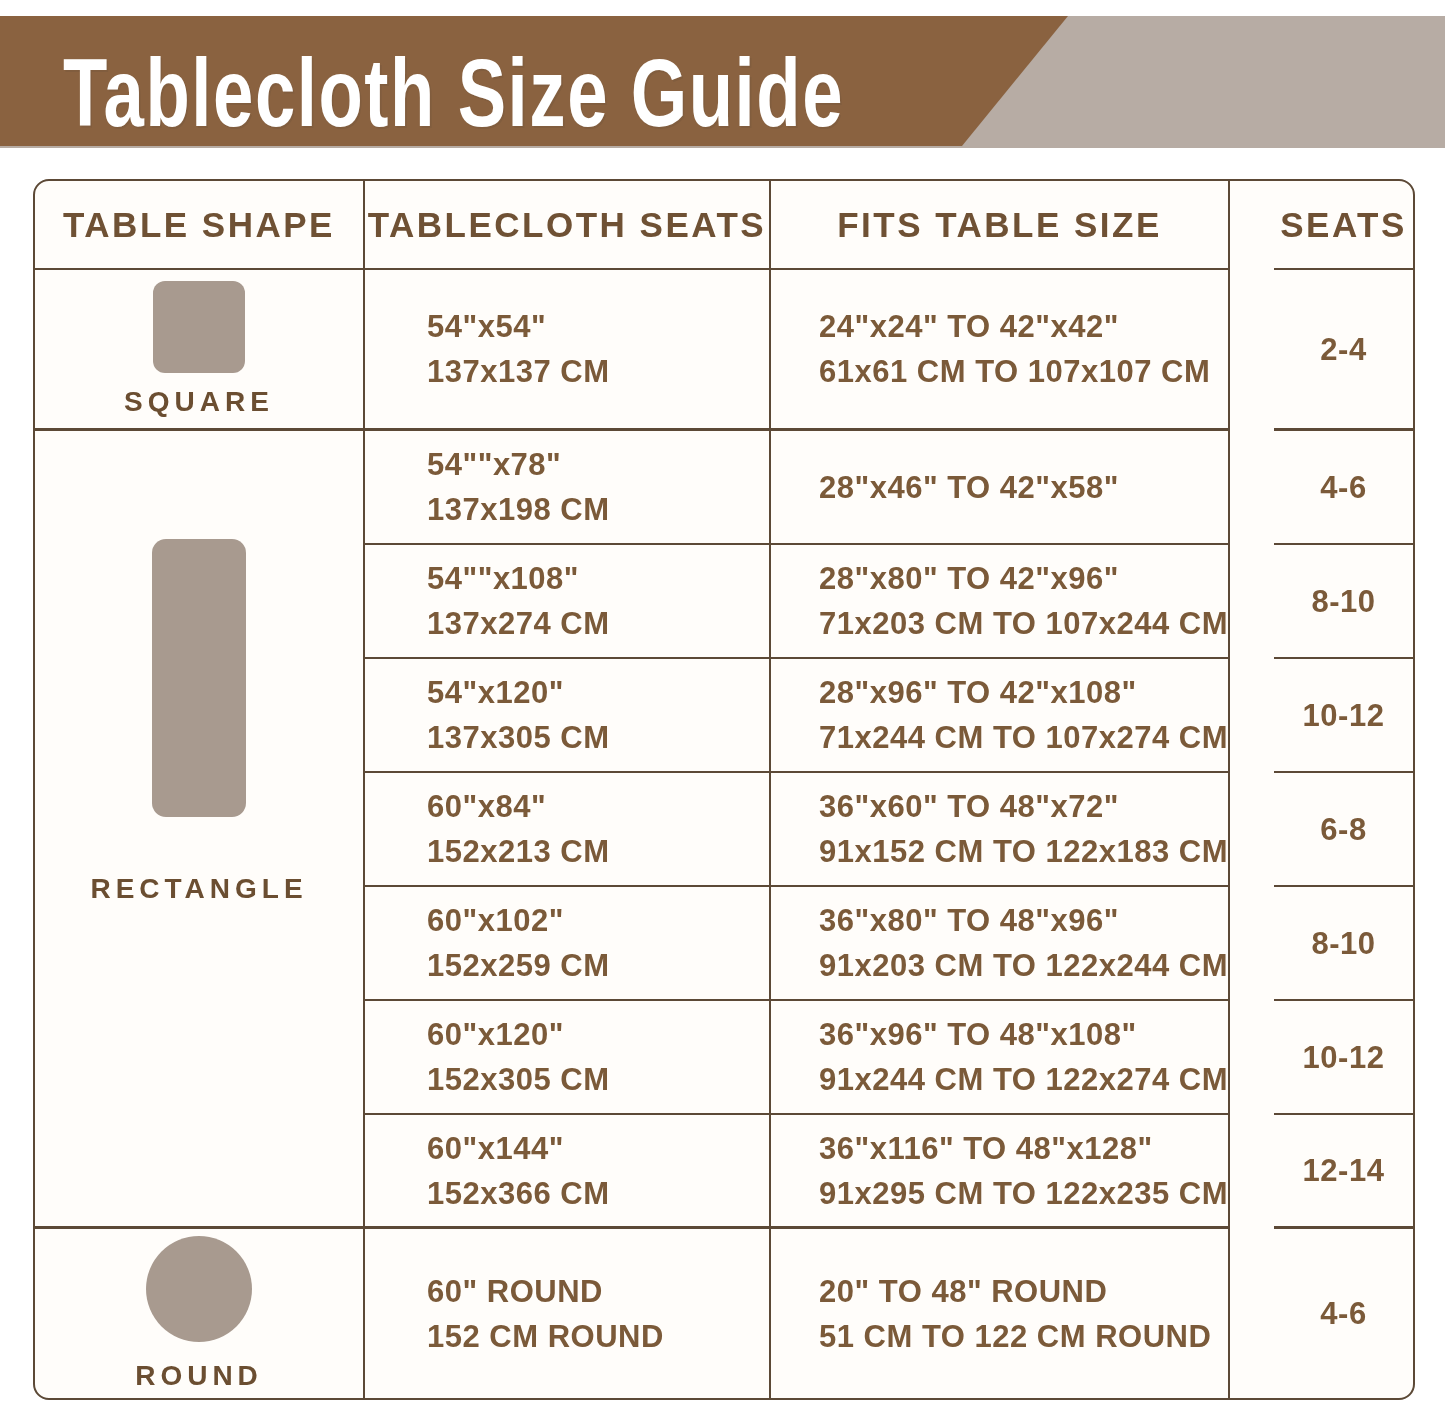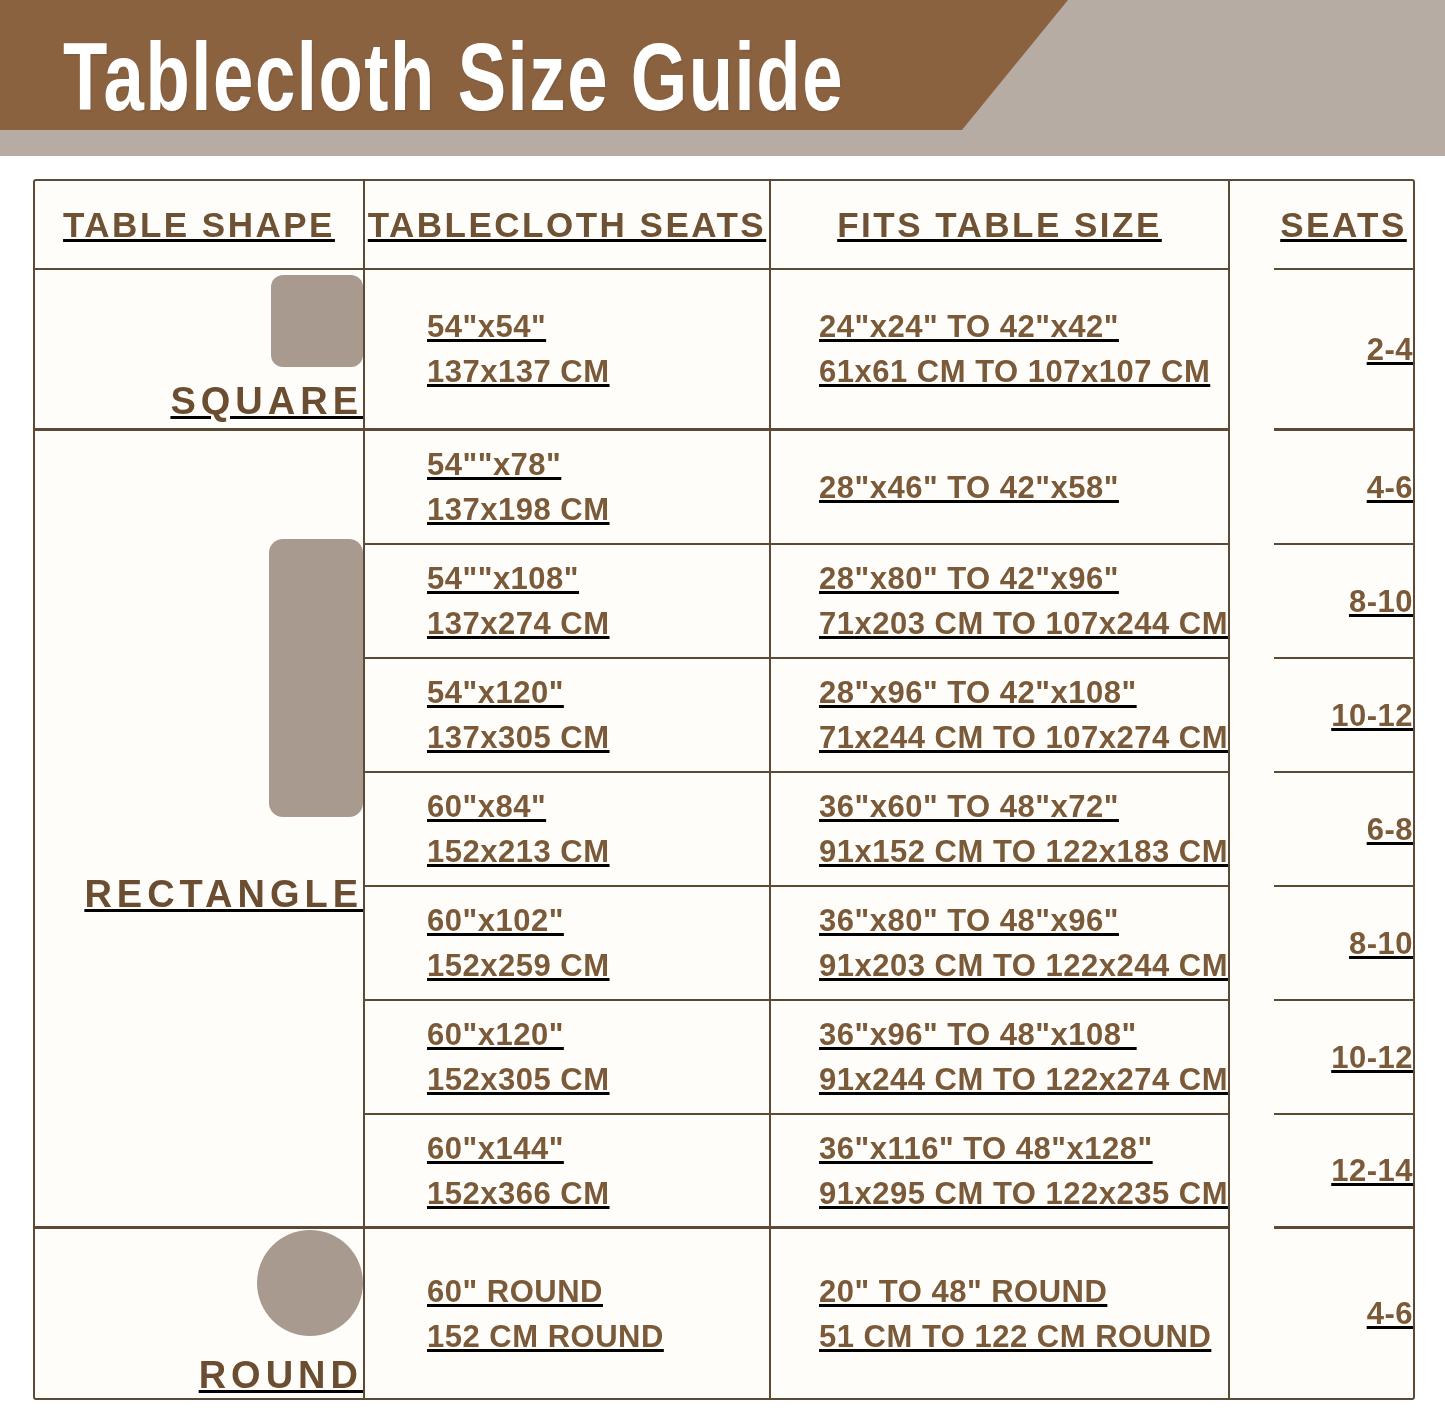--- a/index.html
+++ b/index.html
@@ -16,70 +16,69 @@
   *{margin:0;padding:0;box-sizing:border-box;}
   html,body{width:1445px;height:1410px;}
   body{
     position:relative;
     background:#ffffff;
     font-family:"Liberation Sans", sans-serif;
     overflow:hidden;
   }
   
   .band{
-    position:absolute;left:0;top:0;width:1445px;height:156px;
+    position:absolute;left:0;top:16px;width:1445px;height:132px;
     background:var(--band);
   }
   .banner{
     position:absolute;left:0;top:0;width:1068px;height:130px;
     background:var(--banner);
     clip-path:polygon(0 0,100% 0,calc(100% - 106px) 100%,0 100%);
   }
   .title{
     position:absolute;left:63px;top:22px;
     font-size:93px;font-weight:700;color:var(--title);
     letter-spacing:2px;white-space:nowrap;
     transform:scale(0.78,1.04);transform-origin:left top;
     text-shadow:2px 2px 0 rgba(90,70,55,0.18);
   }
   
   .size-table{
     position:absolute;left:33px;top:179px;width:1382px;height:1221px;
     background:var(--table_bg);
-    border:2px solid var(--line);border-radius:3px;
+    border:2px solid var(--line);border-radius:16px;
     display:grid;
     grid-template-columns:330px 406px 459px 1fr;
     grid-template-rows:89px 161px repeat(7,114px) 1fr;
     overflow:hidden;
-    text-decoration:underline;
   }
   .c{
     border-right:2px solid var(--line);
     border-bottom:2px solid var(--line);
-    display:flex;flex-direction:column;justify-content:center;align-items:flex-end;
+    display:flex;flex-direction:column;justify-content:center;align-items:center;
   }
   .c4{border-right:none;margin-left:44px;}
   .rb{border-bottom:none;}
   .sec{border-bottom-width:3px;}
   .hcell{align-items:center;}
   .hlabel{
     font-size:35px;font-weight:700;letter-spacing:2.5px;
     color:var(--heading);white-space:nowrap;
   }
   .size,.fits{align-items:flex-start;}
   .size{padding-left:62px;}
   .fits{padding-left:48px;}
   .l{
     font-size:31px;line-height:45px;font-weight:700;
     letter-spacing:0.5px;color:var(--text);white-space:nowrap;
   }
   
   .shape-cell{gap:16px;}
   .shape-label{
-    font-size:38px;font-weight:700;letter-spacing:5px;
+    font-size:28px;font-weight:700;letter-spacing:5px;
     color:var(--label);white-space:nowrap;
   }
   .sq-cell{grid-column:1;grid-row:2;gap:13px;}
   .rect-cell{grid-column:1;grid-row:3 / span 7;justify-content:flex-start;padding-top:108px;gap:56px;}
   .round-cell{grid-column:1;grid-row:10;gap:18px;}
   .shape-square{width:92px;height:92px;border-radius:12px;background:var(--shape);}
   .shape-rect{width:94px;height:278px;border-radius:14px;background:var(--shape);}
   .shape-circle{width:106px;height:106px;border-radius:50%;background:var(--shape);}
 </style>
 </head>

